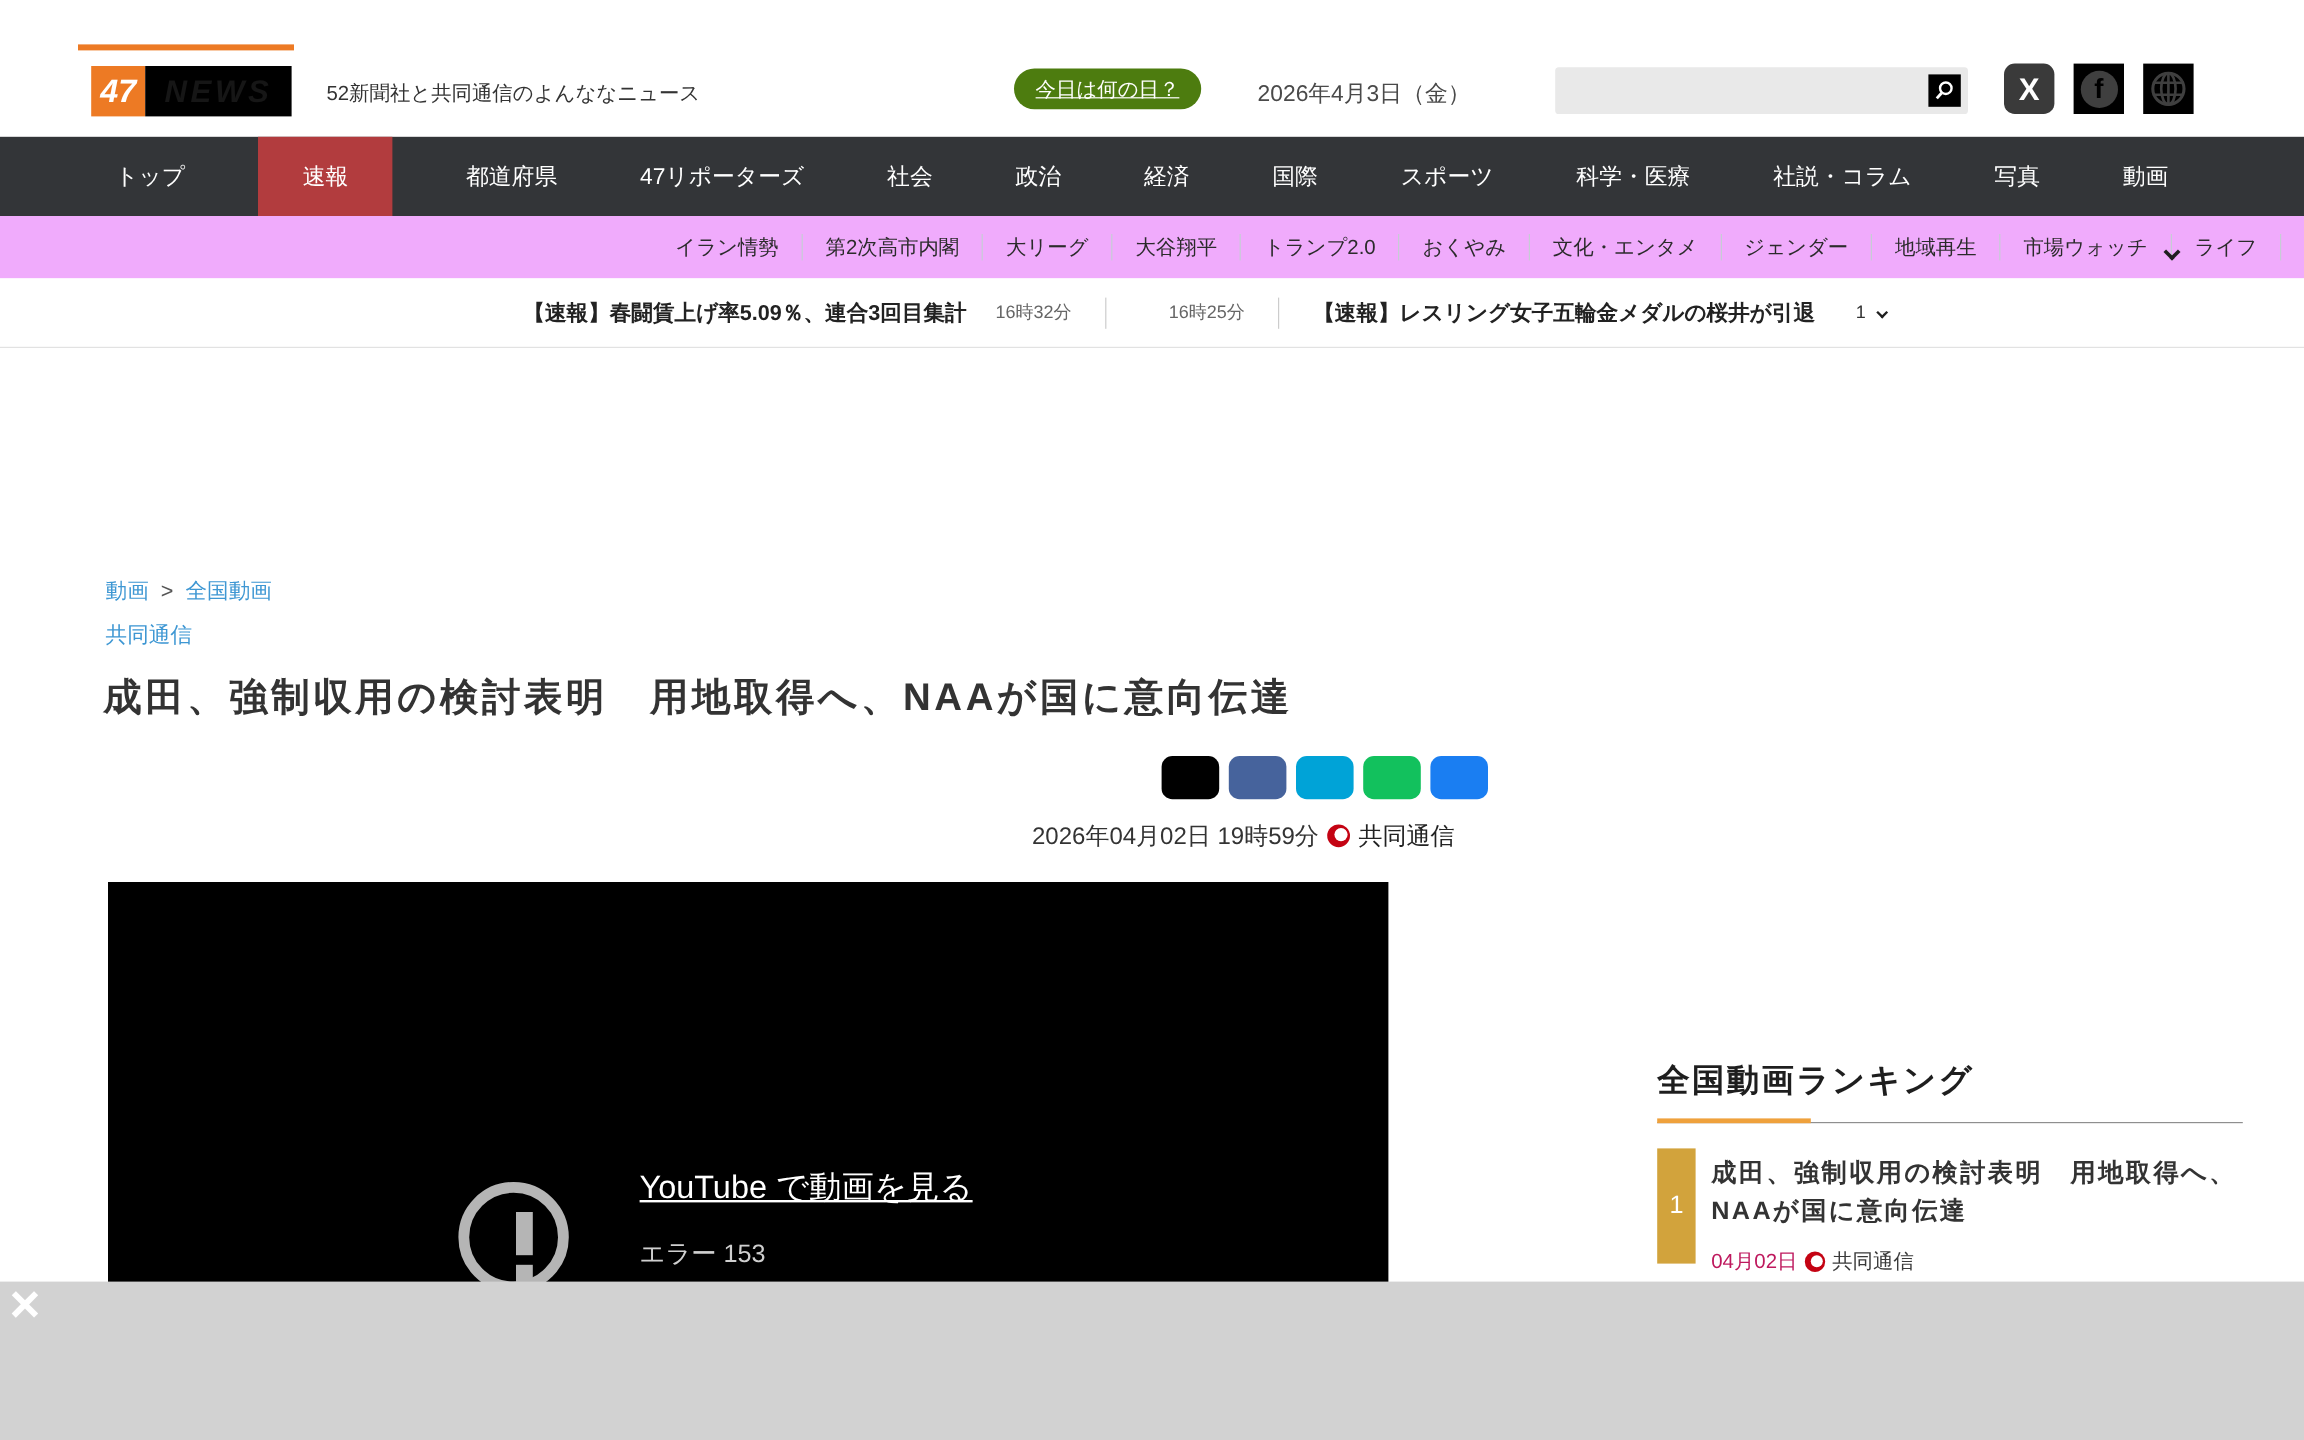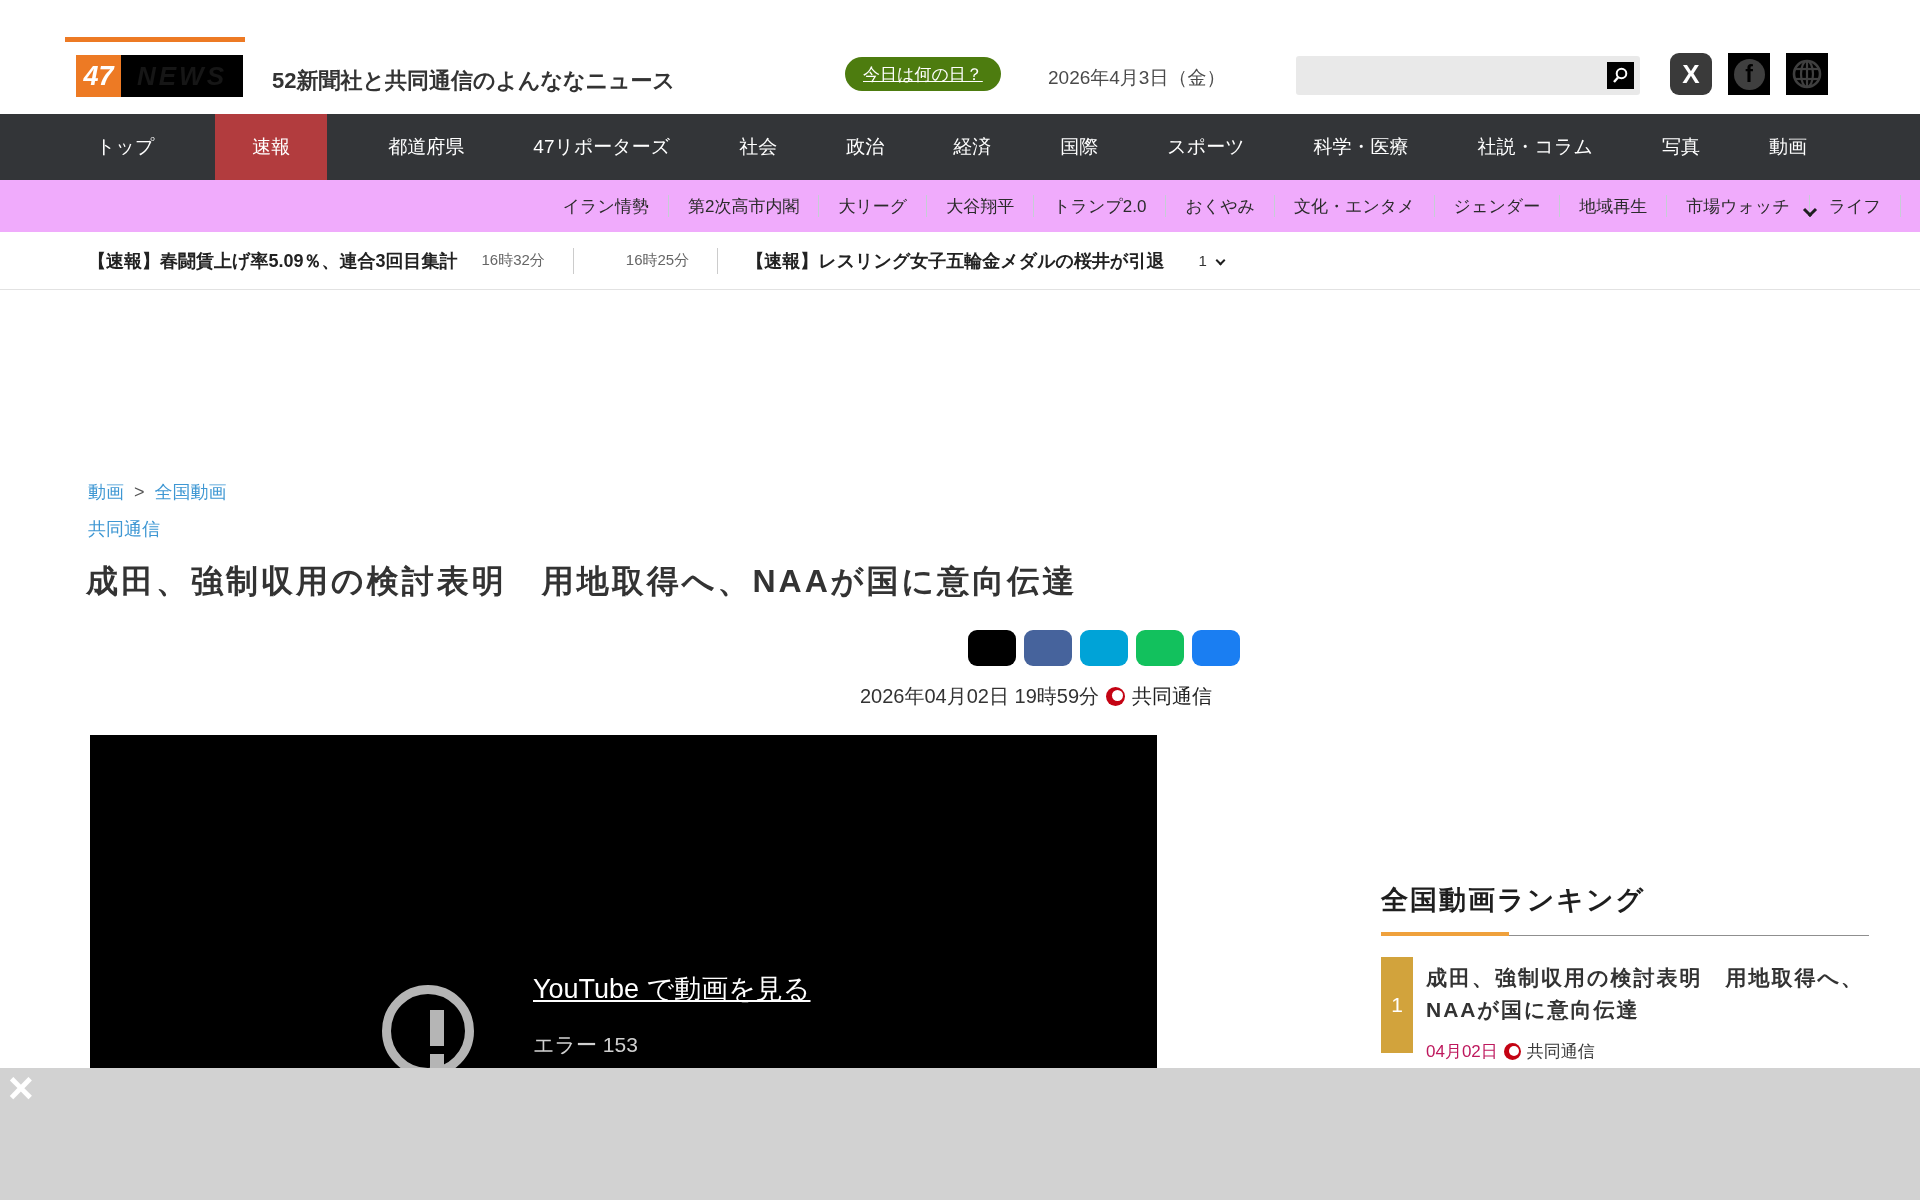--- a/index.html
+++ b/index.html
@@ -7,21 +7,21 @@
     font-family:"Liberation Sans","DejaVu Sans",sans-serif; }
   .page { position:relative; width:1920px; height:1200px; background:#fff; }
 
   
   .hdr-orange-rule { position:absolute; left:65px; top:37px; width:180px; height:5px; }
   .logo { position:absolute; left:76px; top:55px; height:42px; display:flex; }
   .logo-47 { width:45px; height:42px; background:#ed7a24; color:#fff; font-weight:bold;
     font-style:italic; font-size:27px; display:flex; align-items:center; justify-content:center; }
   .logo-news { width:122px; height:42px; background:#000; color:#161616; font-weight:bold;
     font-style:italic; font-size:26px; letter-spacing:3px; display:flex; align-items:center; justify-content:center; }
-  .tagline { position:absolute; left:272px; top:66px; font-size:22px; color:#333;font-weight:bold; }
+  .tagline { position:absolute; left:272px; top:66px; font-size:17px; color:#333; }
   .today-btn { position:absolute; left:845px; top:57px; height:34px; padding:0 18px;
     border-radius:17px; color:#fff; font-size:17px; display:flex; align-items:center; cursor:pointer; }
   .today-btn span { text-decoration:underline; }
   .hdr-date { position:absolute; left:1048px; top:65px; font-size:19px; color:#4a4a4a; }
   .search-wrap { position:absolute; left:1296px; top:56px; width:344px; height:39px;
     background:#e9e9e9; border-radius:3px; }
   .search-input { position:absolute; left:4px; top:4px; width:300px; height:31px; border:none;
     background:transparent; outline:none; font-size:16px; }
   .search-btn { position:absolute; right:6px; top:6px; width:27px; height:27px; background:#000;
     display:flex; align-items:center; justify-content:center; cursor:pointer; }
@@ -46,21 +46,21 @@
     display:flex; align-items:center; padding-left:56px; font-size:17px; color:#2b2b2b;justify-content:flex-end; }
   .subnav-item { cursor:pointer; white-space:nowrap; }
   .subnav-sep { width:1px; height:22px; background:#c6ccd5; margin:0 19px; }
   .subnav-chev { position:absolute; right:105px; top:20px; }
   .chev { display:inline-block; width:10px; height:10px; border-right:3px solid #1f1f1f;
     border-bottom:3px solid #1f1f1f; transform:rotate(45deg); }
   .chev.small { width:7px; height:7px; border-width:2.5px; }
 
   
   .ticker { position:absolute; left:0; top:232px; width:1920px; height:58px; background:#fff;
-    border-bottom:1px solid #e2e2e2; display:flex; align-items:center; padding-left:88px; }
+    border-bottom:1px solid #e2e2e2; display:flex; align-items:center; padding-left:88px;justify-content:center; }
   .ticker-title { font-size:18px; font-weight:bold; color:#222; cursor:pointer; white-space:nowrap; }
   .ticker-time { font-size:15px; color:#666; margin-left:24px; white-space:nowrap; }
   .ticker-sep { width:1px; height:26px; background:#ccc; margin:0 28px; }
   .ticker-count { font-size:15px; color:#333; margin:0 10px 0 34px; }
 
   
   .breadcrumb { position:absolute; left:88px; top:480px; font-size:18px; }
   .bc-link { color:#3e97d3; cursor:pointer; }
   .bc-sep { color:#555; margin:0 5px; }
   .src-link { position:absolute; left:88px; top:517px; font-size:18px; color:#3e97d3; cursor:pointer; }

